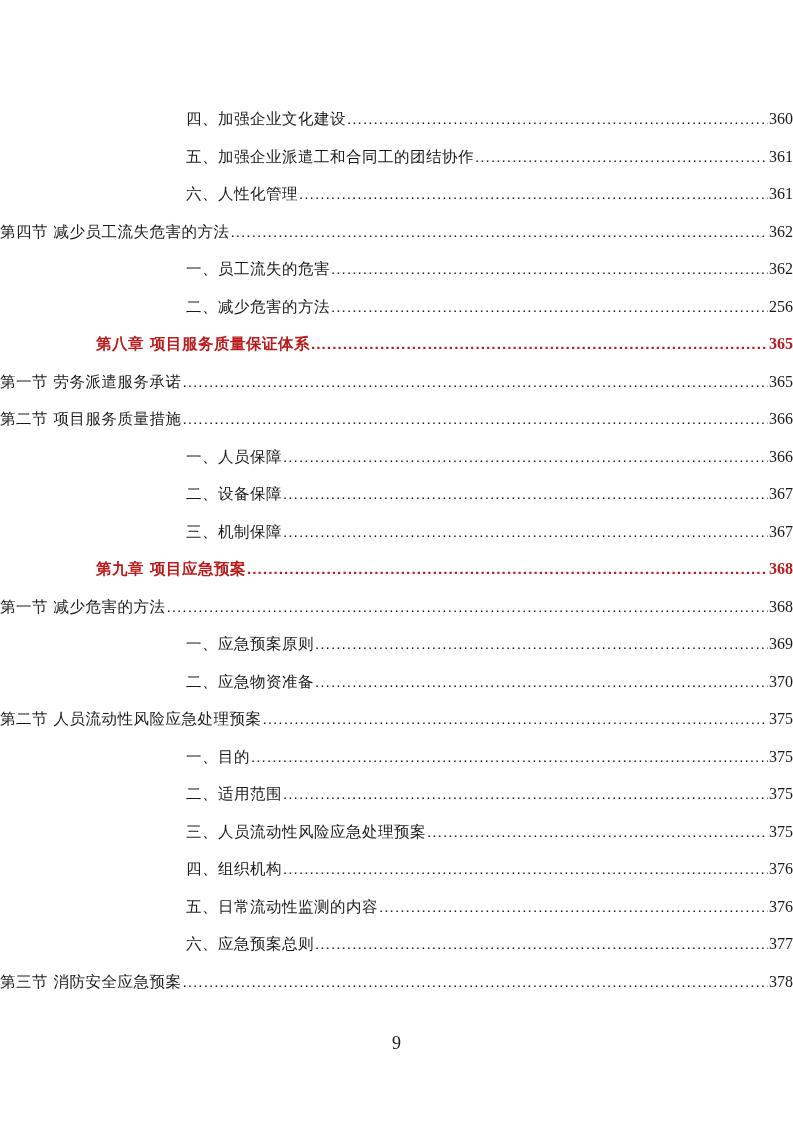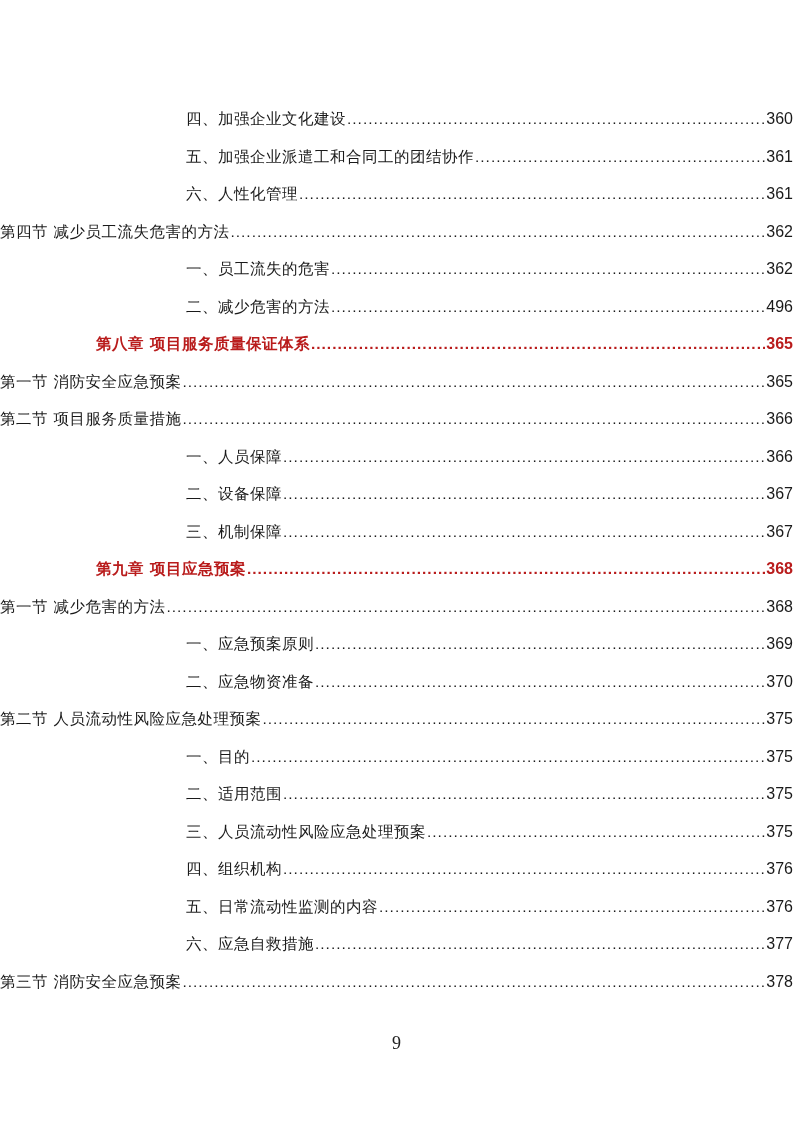--- a/index.html
+++ b/index.html
@@ -53,21 +53,21 @@
       white-space: nowrap;
       margin: 0 1px;
       font-family: "Liberation Sans", sans-serif;
       letter-spacing: 1px;
     }
     .toc-row .leader::before {
       content: "................................................................................................................................................................................................................................";
     }
     .toc-row .page {
       flex: 0 0 auto;
-      font-family: Liberation Sans, sans-serif;
+      font-family: Liberation Serif, serif;
       font-size: 16px;
       text-align: right;
     }
     .page-number {
       position: absolute;
       left: 0;
       width: 793px;
       top: 1033px;
       text-align: center;
       font-family: "Liberation Serif", serif;
@@ -111,33 +111,33 @@
       <div class="inner">
         <span class="title">一、员工流失的危害</span>
         <span class="leader"></span>
         <span class="page">362</span>
       </div>
     </div>
   <div class="toc-row level-3">
       <div class="inner">
         <span class="title">二、减少危害的方法</span>
         <span class="leader"></span>
-        <span class="page">496</span>
+        <span class="page">256</span>
       </div>
     </div>
   <div class="toc-row level-1">
       <div class="inner">
         <span class="title">第八章  项目服务质量保证体系</span>
         <span class="leader"></span>
         <span class="page">365</span>
       </div>
     </div>
   <div class="toc-row level-2">
       <div class="inner">
-        <span class="title">第一节  消防安全应急预案</span>
+        <span class="title">第一节  劳务派遣服务承诺</span>
         <span class="leader"></span>
         <span class="page">365</span>
       </div>
     </div>
   <div class="toc-row level-2">
       <div class="inner">
         <span class="title">第二节  项目服务质量措施</span>
         <span class="leader"></span>
         <span class="page">366</span>
       </div>
@@ -228,21 +228,21 @@
     </div>
   <div class="toc-row level-3">
       <div class="inner">
         <span class="title">五、日常流动性监测的内容</span>
         <span class="leader"></span>
         <span class="page">376</span>
       </div>
     </div>
   <div class="toc-row level-3">
       <div class="inner">
-        <span class="title">六、应急自救措施</span>
+        <span class="title">六、应急预案总则</span>
         <span class="leader"></span>
         <span class="page">377</span>
       </div>
     </div>
   <div class="toc-row level-2">
       <div class="inner">
         <span class="title">第三节  消防安全应急预案</span>
         <span class="leader"></span>
         <span class="page">378</span>
       </div>

